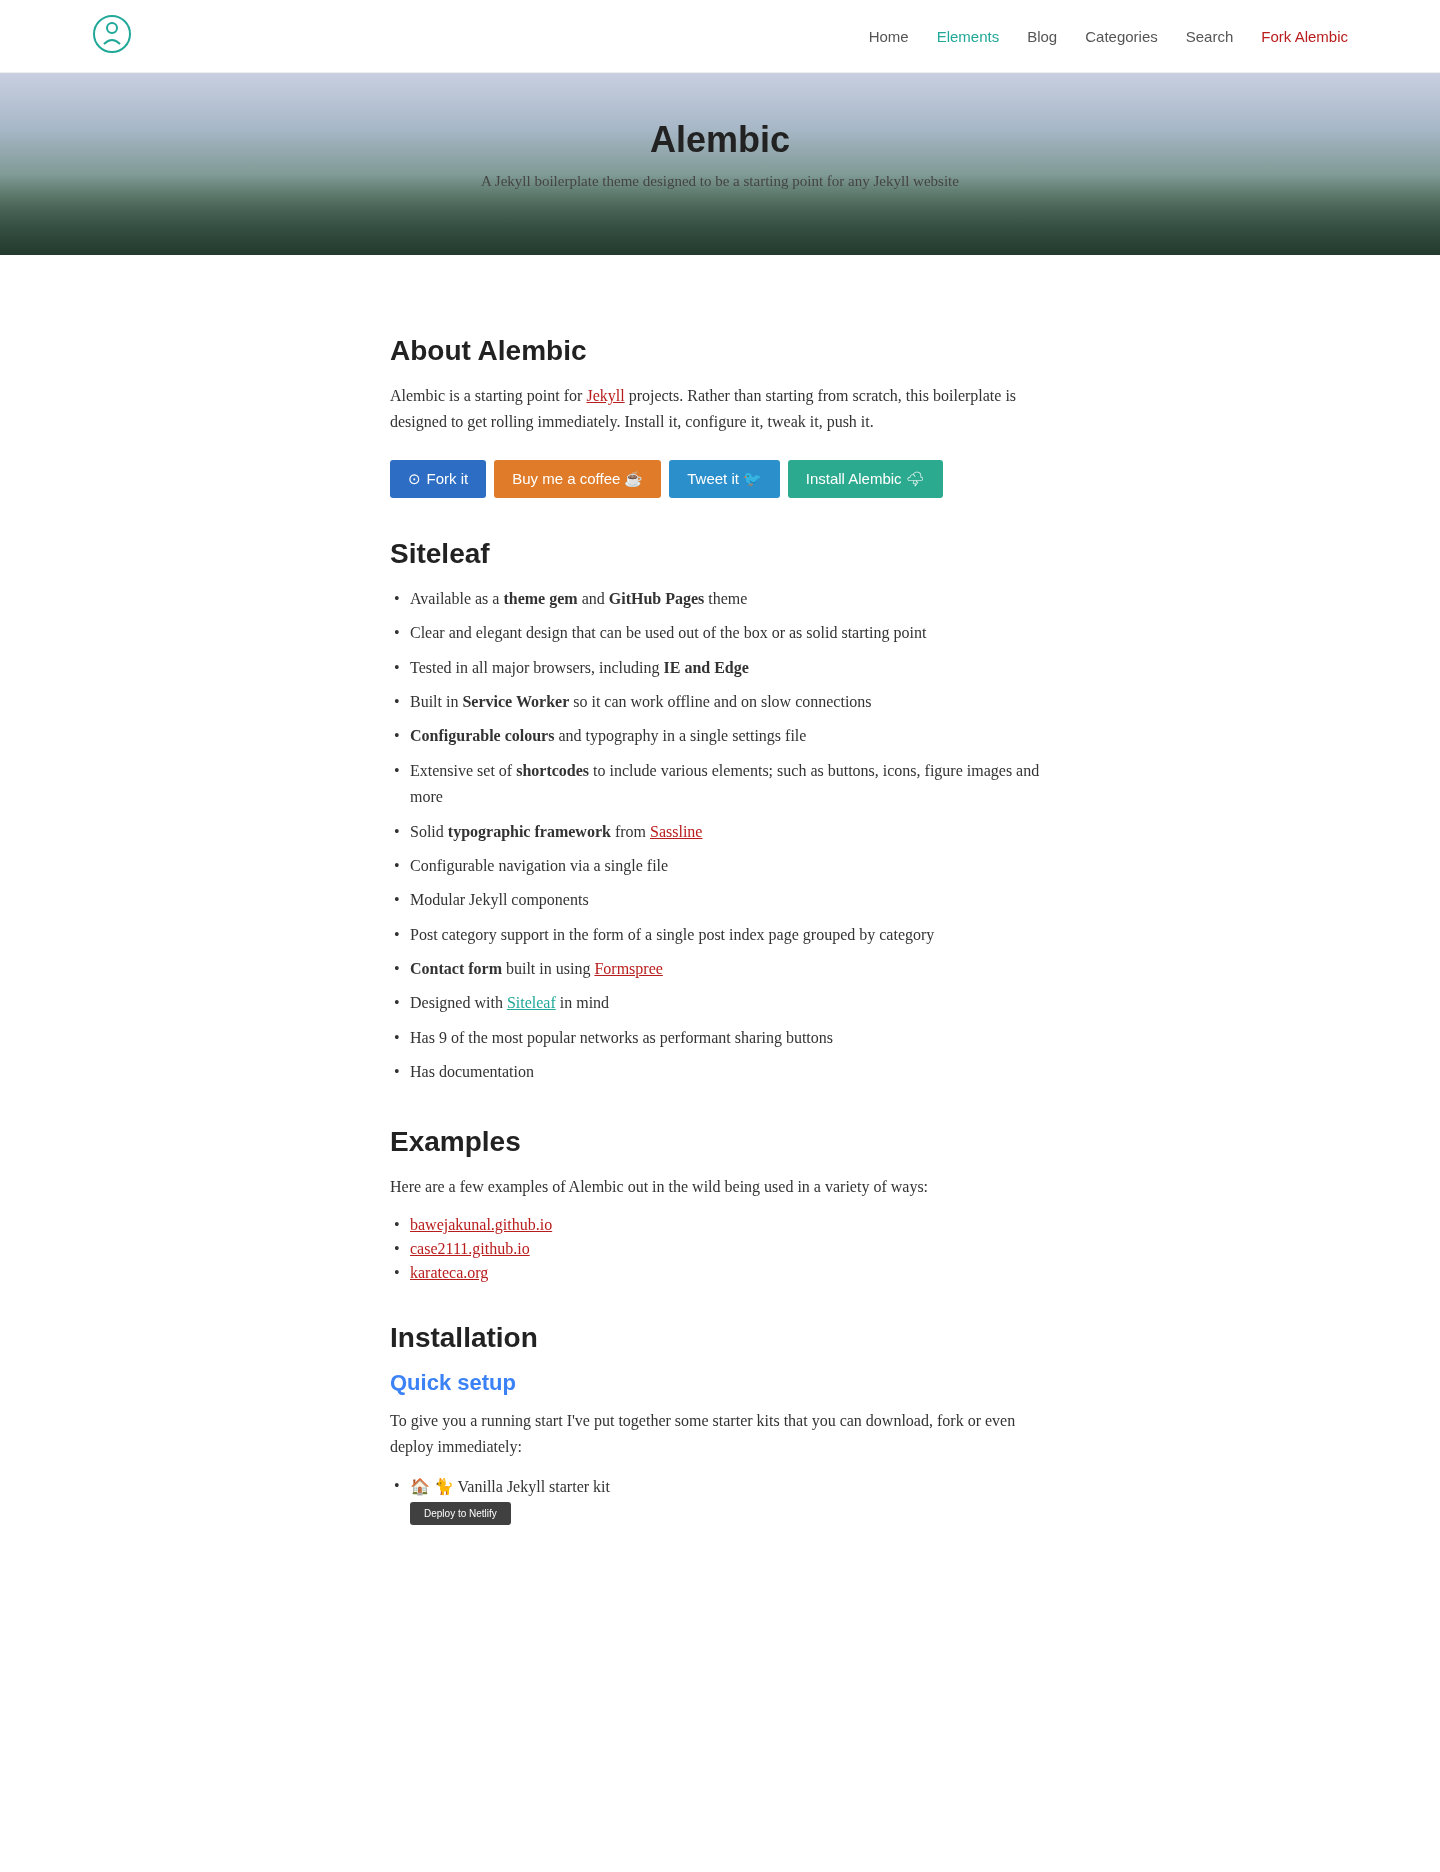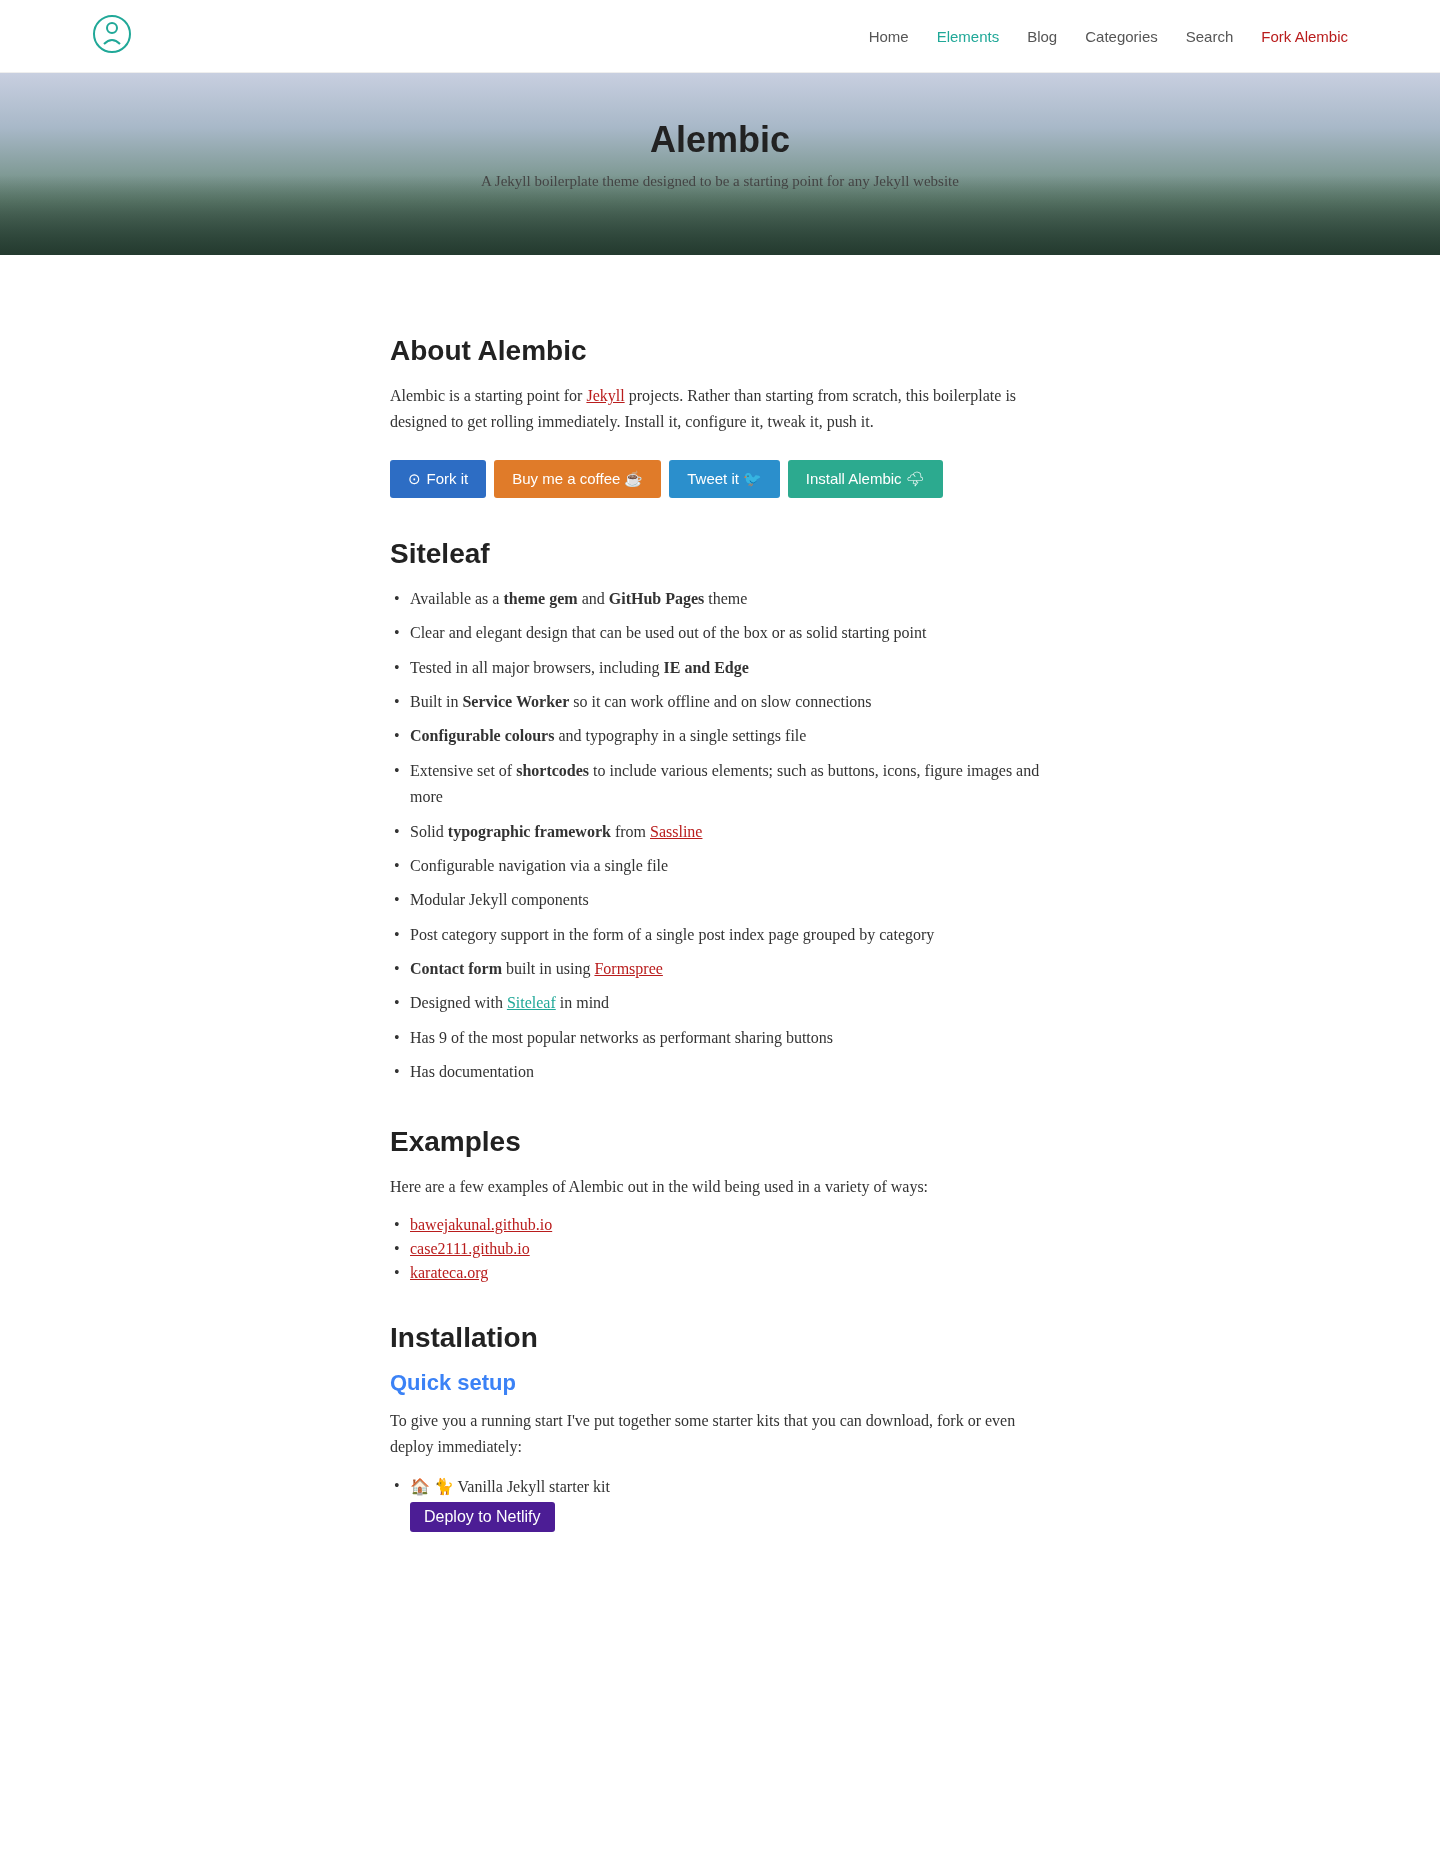--- a/index.html
+++ b/index.html
@@ -173,26 +173,26 @@
       font-size: 16px;
     }
     .install-list li::before {
       content: '•';
       position: absolute;
       left: 4px;
     }
 
     .btn-install-small {
       display: inline-block;
-      background: #4c1d95;
+      background: #404040;
       color: #fff;
       padding: 6px 14px;
       border-radius: 3px;
       font-family: -apple-system, BlinkMacSystemFont, 'Segoe UI', sans-serif;
-      font-size: 16px;
+      font-size: 10px;
       text-decoration: none;
       margin-top: 6px;
     }
   </style>
 </head>
 <body>
 
 <nav>
   <div>
     <svg width="40" height="40" viewBox="0 0 40 40" fill="none" xmlns="http://www.w3.org/2000/svg">

